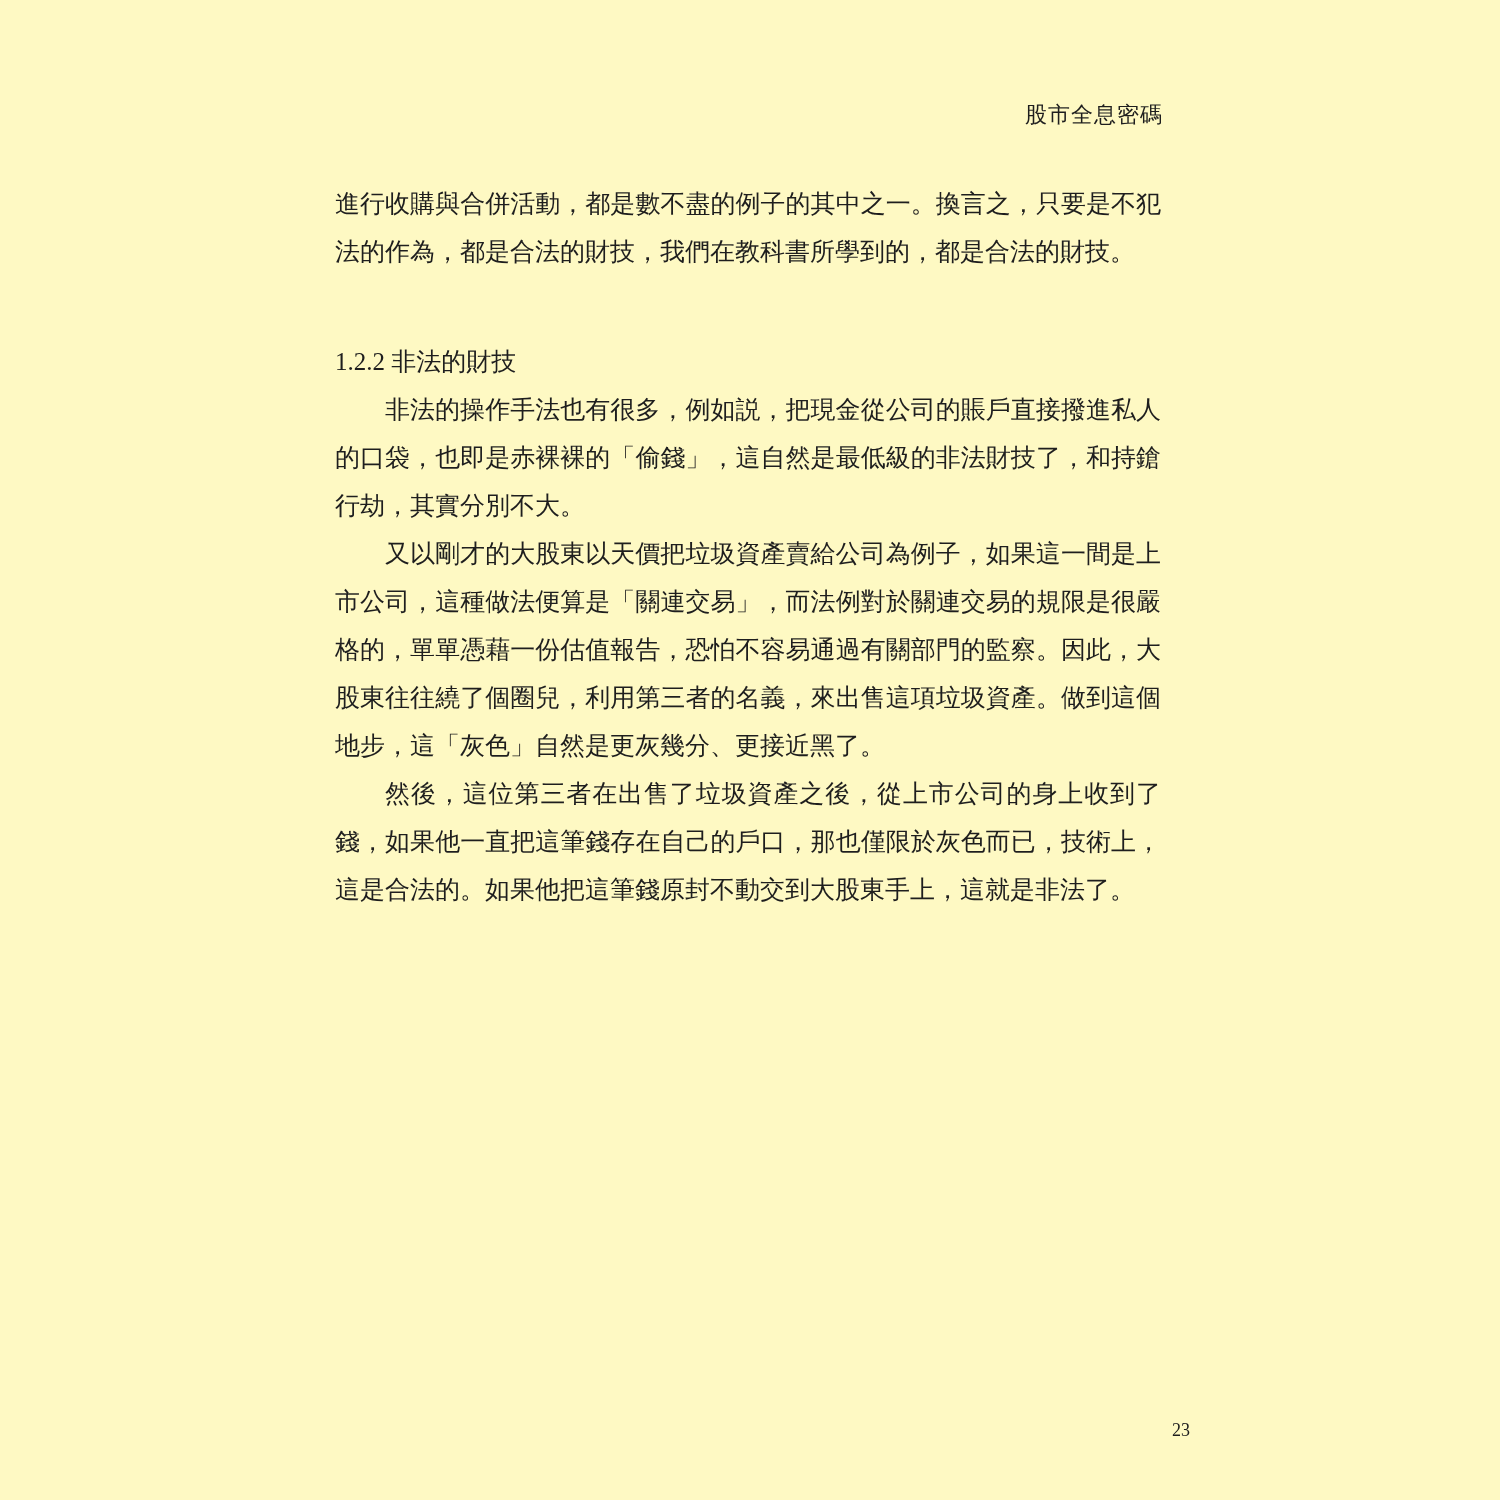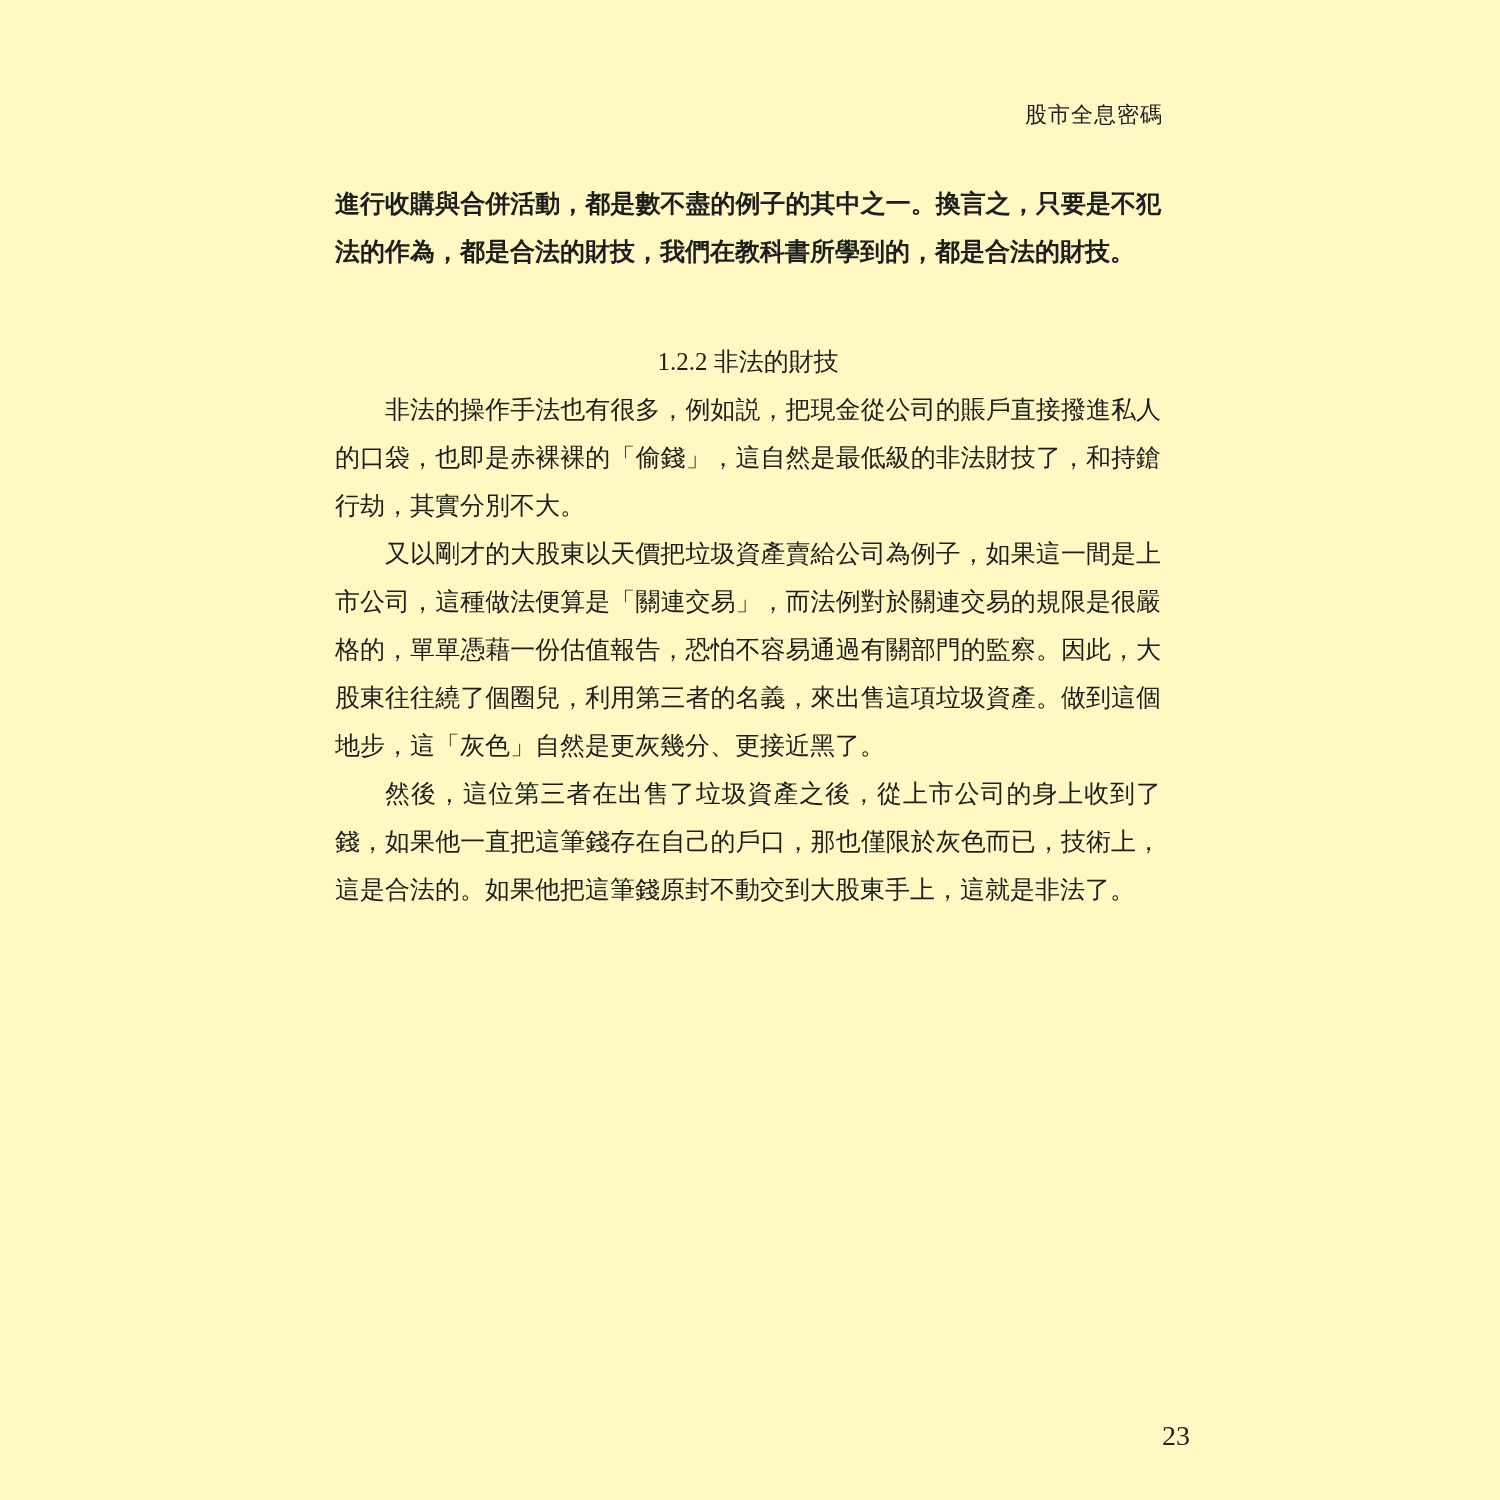--- a/index.html
+++ b/index.html
@@ -31,33 +31,33 @@
     top: 180px;
     width: 826px;
   }
   .para {
     margin: 0;
     font-size: 25px;
     line-height: 48px;
     text-align: justify;
     text-indent: 2em;
   }
-  .para.no-indent { text-indent: 0; font-weight: bold; }
+  .para.no-indent { text-indent: 0; }
   .section-heading {
     margin: 44px 0 0 0;
     font-size: 25px;
     line-height: 48px;
     font-weight: normal;
   }
-  .section-heading.first { margin-top: 62px; text-align: center; }
+  .section-heading.first { margin-top: 62px; }
   .page-number {
     position: absolute;
     top: 1420px;
     right: 310px;
-    font-size: 28px;
+    font-size: 18px;
   }
 </style>
 </head>
 <body>
 
 <div class="page">
 
   <div class="running-header">股市全息密碼</div>
 
   <div class="text-block">

